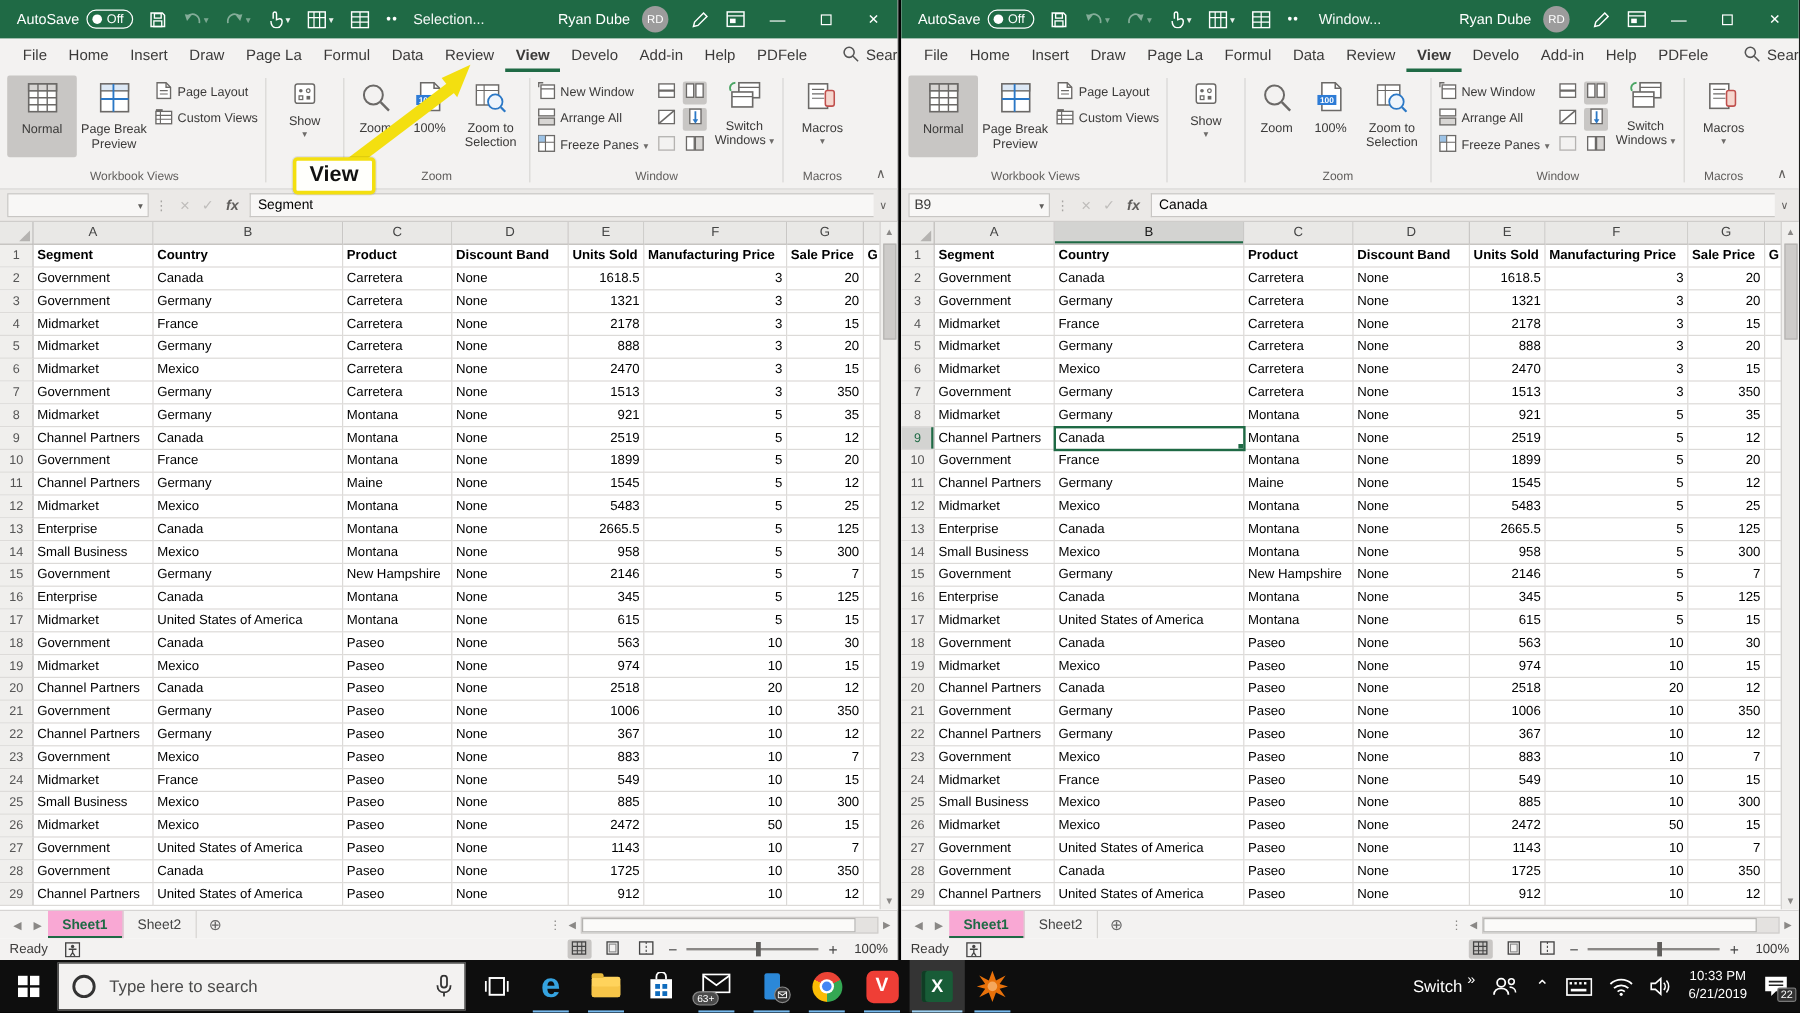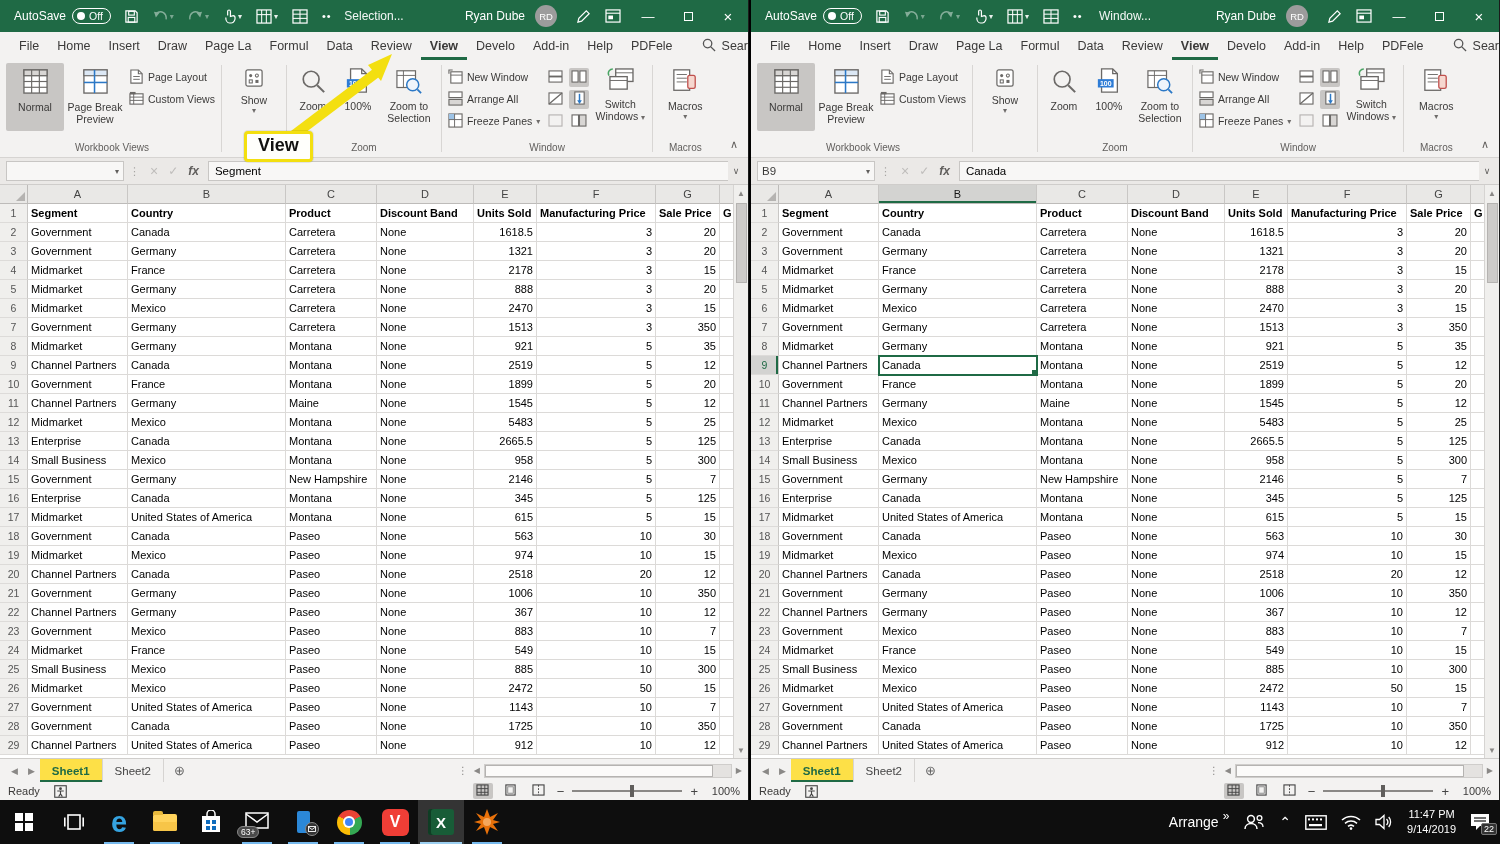--- a/index.html
+++ b/index.html
@@ -69,21 +69,21 @@
   .selcell{outline:2px solid var(--green,#1f6a45);outline-offset:-1px;position:relative;z-index:2;}
   .selcell:after{content:"";position:absolute;right:0px;bottom:0px;width:4px;height:4px;background:var(--green,#1f6a45);}
   .vscroll{position:absolute;top:0;right:0;bottom:0;width:15px;background:#f0efed;border-left:1px solid #d6d4d2;display:flex;flex-direction:column;align-items:center;}
   .vsbtn{height:16px;color:#8a8886;font-size:8px;display:flex;align-items:center;justify-content:center;width:100%;}
   .vthumb{width:11px;height:80px;background:#cdcbc9;border:1px solid #b5b3b1;margin-top:2px;}
   .vfill{flex:1;}
 
   .sheetbar{height:24px;background:#f3f2f1;border-top:1px solid #cfcdcb;display:flex;align-items:center;font-size:11.5px;color:#444;padding-left:6px;flex:0 0 auto;}
   .snav{color:#8a8886;font-size:9px;padding:0 5px;}
   .stab{padding:0 12px;height:100%;display:flex;align-items:center;border-right:1px solid #d6d4d2;}
-  .stab.active{background:#fde047;font-weight:bold;color:var(--green,#1f6a45);box-shadow:inset 0 -2px 0 var(--green,#1f6a45);}
+  .stab.active{background:#f9a8d4;font-weight:bold;color:var(--green,#1f6a45);box-shadow:inset 0 -2px 0 var(--green,#1f6a45);}
   .addsheet{margin:0 10px;color:#666;font-size:13px;}
   .sdots{margin-left:auto;color:#8a8886;font-size:10px;}
   .hscroll{display:flex;align-items:center;height:100%;padding:0 2px;}
   .hsbtn{color:#8a8886;font-size:8px;padding:0 4px;}
   .htrack{width:248px;height:14px;background:#e4e2e0;border:1px solid #cfcdcb;display:flex;}
   .hthumb{width:228px;height:100%;background:#fbfaf9;border:1px solid #b5b3b1;}
 
   .statusbar{height:18px;background:#f3f2f1;display:flex;align-items:center;font-size:11px;color:#3b3a39;padding:0 8px;flex:0 0 auto;}
   .sb-acc{margin-left:14px;display:flex;align-items:center;}
   .sb-right{margin-left:auto;display:flex;align-items:center;gap:8px;}
@@ -1548,20 +1548,31 @@
 
   <div id="taskbar">
     <div class="tstart">
       <svg width="18" height="18" viewBox="0 0 18 18">
           <rect x="0" y="0" width="8" height="8" fill="#fff"></rect>
           <rect x="10" y="0" width="8" height="8" fill="#fff"></rect>
           <rect x="0" y="10" width="8" height="8" fill="#fff"></rect>
           <rect x="10" y="10" width="8" height="8" fill="#fff"></rect>
         </svg>
     </div>
+    <div class="tsearch">
+      <svg width="22" height="22" viewBox="0 0 22 22">
+          <circle cx="11" cy="11" r="8.5" fill="none" stroke="#333" stroke-width="2.4"></circle>
+        </svg>
+      <span class="ph">Type here to search</span>
+      <svg width="14" height="20" viewBox="0 0 14 20">
+          <rect x="4.5" y="1" width="5" height="10" rx="2.5" fill="none" stroke="#333" stroke-width="1.5"></rect>
+          <path d="M1.5 9c0 4 2.5 6 5.5 6s5.5-2 5.5-6" fill="none" stroke="#333" stroke-width="1.5"></path>
+          <line x1="7" y1="15" x2="7" y2="18.5" stroke="#333" stroke-width="1.5"></line>
+        </svg>
+    </div>
     <div class="taskview">
       <svg width="20" height="18" viewBox="0 0 20 18">
           <rect x="4" y="2" width="12" height="14" fill="none" stroke="#fff" stroke-width="1.6"></rect>
           <line x1="0.8" y1="4.5" x2="0.8" y2="13.5" stroke="#fff" stroke-width="1.6"></line>
           <line x1="19.2" y1="4.5" x2="19.2" y2="13.5" stroke="#fff" stroke-width="1.6"></line>
         </svg>
     </div>
     <div id="tb-apps">
         <div class="tapp">
           <span class="edge-e">e</span>
@@ -1614,21 +1625,21 @@
         <div class="tapp">
           <svg width="26" height="26" viewBox="0 0 26 26">
             <polygon points="13,0 16,8 24,4 19,11 26,13 19,15 24,22 16,18 13,26 10,18 2,22 7,15 0,13 7,11 2,4 10,8" fill="#e8710a"></polygon>
             <circle cx="13" cy="13" r="4" fill="#f5a75c"></circle>
           </svg>
           <span class="ind"></span>
         </div>
       </div>
     <div class="tb-sys">
       <span class="desk">
-          <span>Arrange</span>
+          <span>Switch</span>
           <span class="chev">»</span>
         </span>
       <svg width="22" height="18" viewBox="0 0 22 18">
           <circle cx="8" cy="6" r="3.4" fill="none" stroke="#fff" stroke-width="1.5"></circle>
           <path d="M2 16c0-3.4 2.7-5.4 6-5.4s6 2 6 5.4" fill="none" stroke="#fff" stroke-width="1.5"></path>
           <circle cx="16.5" cy="5" r="2.4" fill="none" stroke="#fff" stroke-width="1.3"></circle>
           <path d="M15 9.6c2.8 0 5 1.7 5 4.4" fill="none" stroke="#fff" stroke-width="1.3"></path>
         </svg>
       <span style="font-size:14px;">⌃</span>
       <svg width="22" height="15" viewBox="0 0 22 15">
@@ -1644,22 +1655,22 @@
           <path d="M4 8.4a9 9 0 0 1 12 0" fill="none" stroke="#fff" stroke-width="1.5"></path>
           <path d="M7 11.4a4.6 4.6 0 0 1 6 0" fill="none" stroke="#fff" stroke-width="1.5"></path>
           <circle cx="10" cy="13.6" r="1.3" fill="#fff"></circle>
         </svg>
       <svg width="18" height="16" viewBox="0 0 18 16">
           <polygon points="1,5.5 4.5,5.5 9,1.5 9,14.5 4.5,10.5 1,10.5" fill="none" stroke="#fff" stroke-width="1.3"></polygon>
           <path d="M11.5 5a4.4 4.4 0 0 1 0 6" fill="none" stroke="#fff" stroke-width="1.3"></path>
           <path d="M13.7 3a7.6 7.6 0 0 1 0 10" fill="none" stroke="#fff" stroke-width="1.3"></path>
         </svg>
       <span class="clock">
-          <div>11:47 PM</div>
-          <div>9/14/2019</div>
+          <div>10:33 PM</div>
+          <div>6/21/2019</div>
         </span>
       <span class="notif">
         <svg width="20" height="18" viewBox="0 0 20 18">
             <path d="M1 1h18v12h-9l-4 4v-4H1z" fill="#fff"></path>
             <line x1="4" y1="5" x2="16" y2="5" stroke="#222" stroke-width="1.3"></line>
             <line x1="4" y1="8" x2="16" y2="8" stroke="#222" stroke-width="1.3"></line>
           </svg>
         <span class="nbadge">22</span>
       </span>
     </div>

